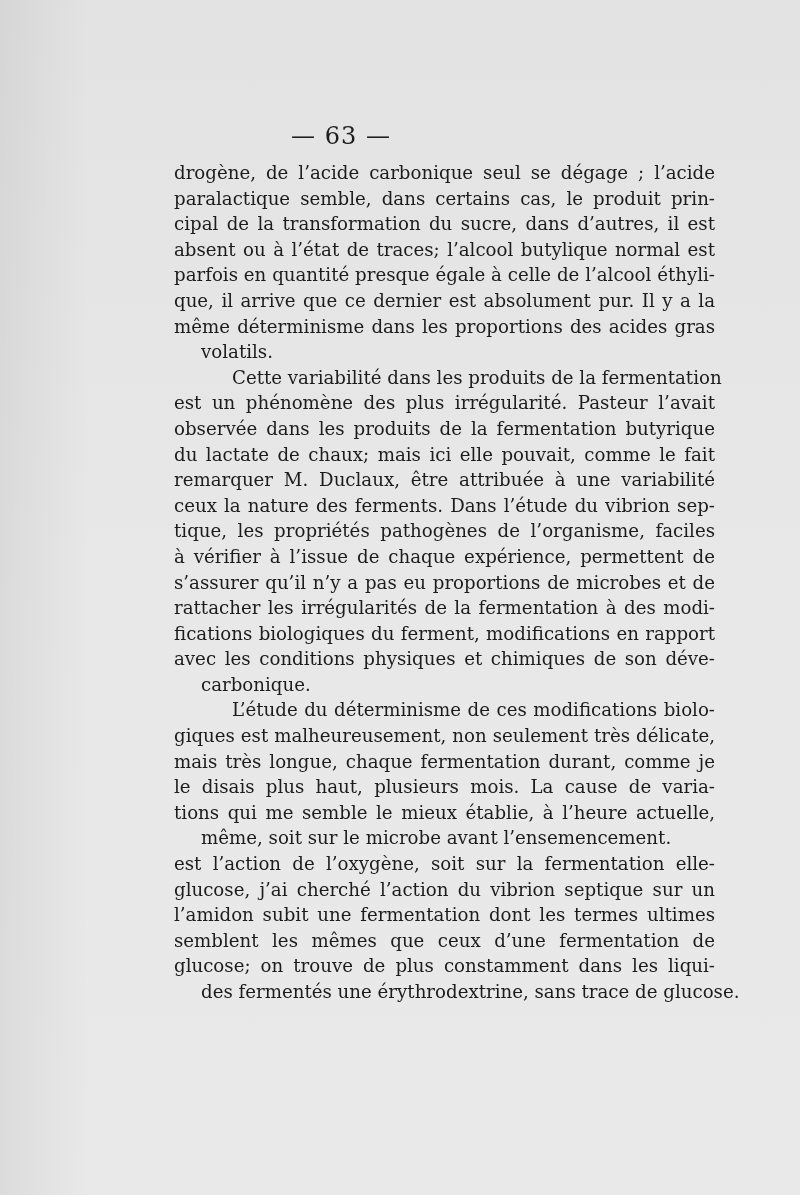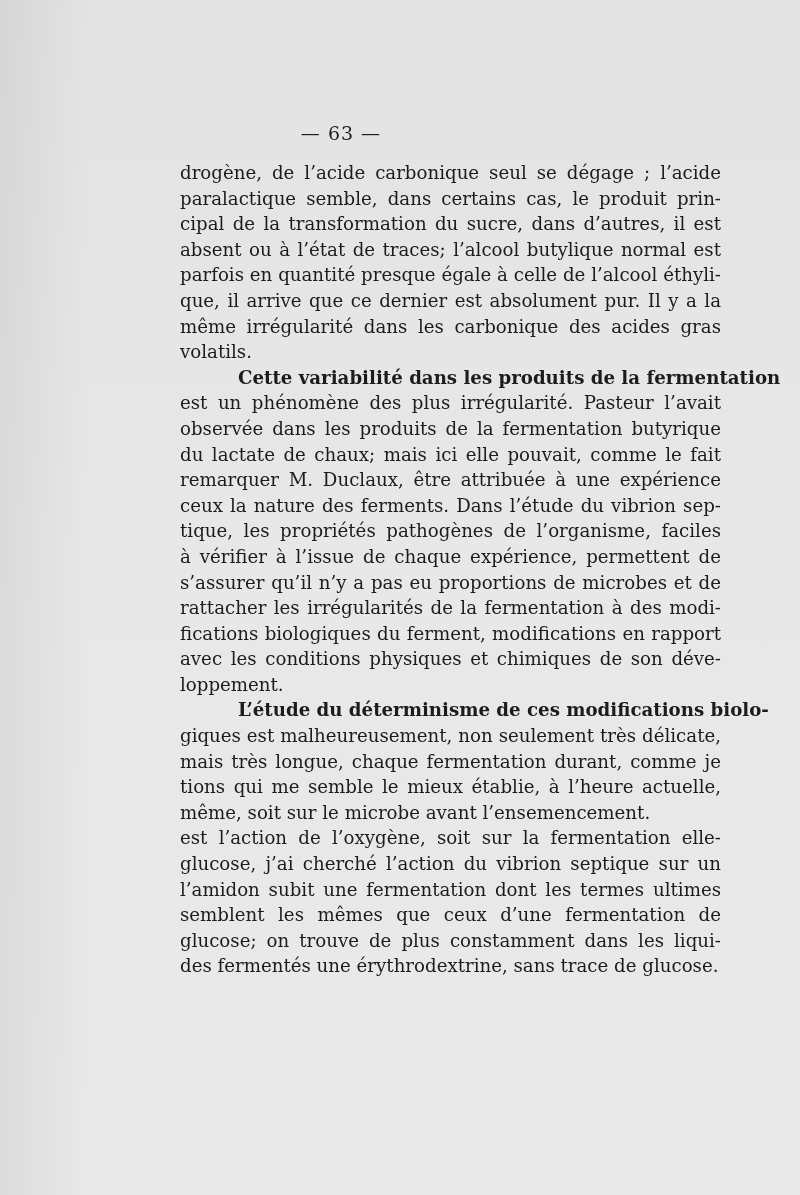--- a/index.html
+++ b/index.html
@@ -22,85 +22,86 @@
     }
     .page-number {
       position: absolute;
       top: 122px;
       left: 0;
       width: 652px;
       padding-left: 30px;
       box-sizing: border-box;
       text-align: center;
       font-family: "DejaVu Serif", serif;
-      font-size: 19px;
+      font-size: 24px;
       color: #1e1e1e;
       letter-spacing: 1px;
     }
     .text-block {
       position: absolute;
       top: 160px;
-      left: 180px;
+      left: 174px;
       width: 541px;
       font-family: "DejaVu Serif", serif;
       font-size: 18.2px;
       line-height: 25.6px;
       color: #1c1c1c;
     }
     .line {
       display: block;
       white-space: nowrap;
       text-align: justify;
       text-align-last: justify;
       height: 25.6px;
     }
     .line.last {
       text-align-last: left;
+      margin-left: 27px;
     }
     .line.indent {
       padding-left: 58px;
-      font-weight: bold;
     }
   </style>
 </head>
 <body>
 
 <div class="page">
   <div class="page-number">— 63 —</div>
 
   <div class="text-block">
     <div class="paragraph">
         <span class="line">drogène, de l’acide carbonique seul se dégage ; l’acide</span>
         <span class="line">paralactique semble, dans certains cas, le produit prin-</span>
         <span class="line">cipal de la transformation du sucre, dans d’autres, il est</span>
         <span class="line">absent ou à l’état de traces; l’alcool butylique normal est</span>
         <span class="line">parfois en quantité presque égale à celle de l’alcool éthyli-</span>
         <span class="line">que, il arrive que ce dernier est absolument pur. Il y a la</span>
-        <span class="line">même irrégularité dans les carbonique des acides gras</span>
+        <span class="line">même déterminisme dans les proportions des acides gras</span>
         <span class="line last">volatils.</span>
       </div>
     <div class="paragraph">
         <span class="line indent">Cette variabilité dans les produits de la fermentation</span>
         <span class="line">est un phénomène des plus irrégularité. Pasteur l’avait</span>
         <span class="line">observée dans les produits de la fermentation butyrique</span>
         <span class="line">du lactate de chaux; mais ici elle pouvait, comme le fait</span>
-        <span class="line">remarquer M. Duclaux, être attribuée à une expérience</span>
+        <span class="line">remarquer M. Duclaux, être attribuée à une variabilité</span>
         <span class="line">ceux la nature des ferments. Dans l’étude du vibrion sep-</span>
         <span class="line">tique, les propriétés pathogènes de l’organisme, faciles</span>
         <span class="line">à vérifier à l’issue de chaque expérience, permettent de</span>
         <span class="line">s’assurer qu’il n’y a pas eu proportions de microbes et de</span>
         <span class="line">rattacher les irrégularités de la fermentation à des modi-</span>
         <span class="line">fications biologiques du ferment, modifications en rapport</span>
         <span class="line">avec les conditions physiques et chimiques de son déve-</span>
-        <span class="line last">loppement.</span>
+        <span class="line last">carbonique.</span>
       </div>
     <div class="paragraph">
         <span class="line indent">L’étude du déterminisme de ces modifications biolo-</span>
         <span class="line">giques est malheureusement, non seulement très délicate,</span>
         <span class="line">mais très longue, chaque fermentation durant, comme je</span>
+        <span class="line">le disais plus haut, plusieurs mois. La cause de varia-</span>
         <span class="line">tions qui me semble le mieux établie, à l’heure actuelle,</span>
         <span class="line last">même, soit sur le microbe avant l’ensemencement.</span>
         <span class="line">est l’action de l’oxygène, soit sur la fermentation elle-</span>
       </div>
     <div class="paragraph">
         <span class="line">glucose, j’ai cherché l’action du vibrion septique sur un</span>
         <span class="line">l’amidon subit une fermentation dont les termes ultimes</span>
         <span class="line">semblent les mêmes que ceux d’une fermentation de</span>
         <span class="line">glucose; on trouve de plus constamment dans les liqui-</span>
         <span class="line last">des fermentés une érythrodextrine, sans trace de glucose.</span>

